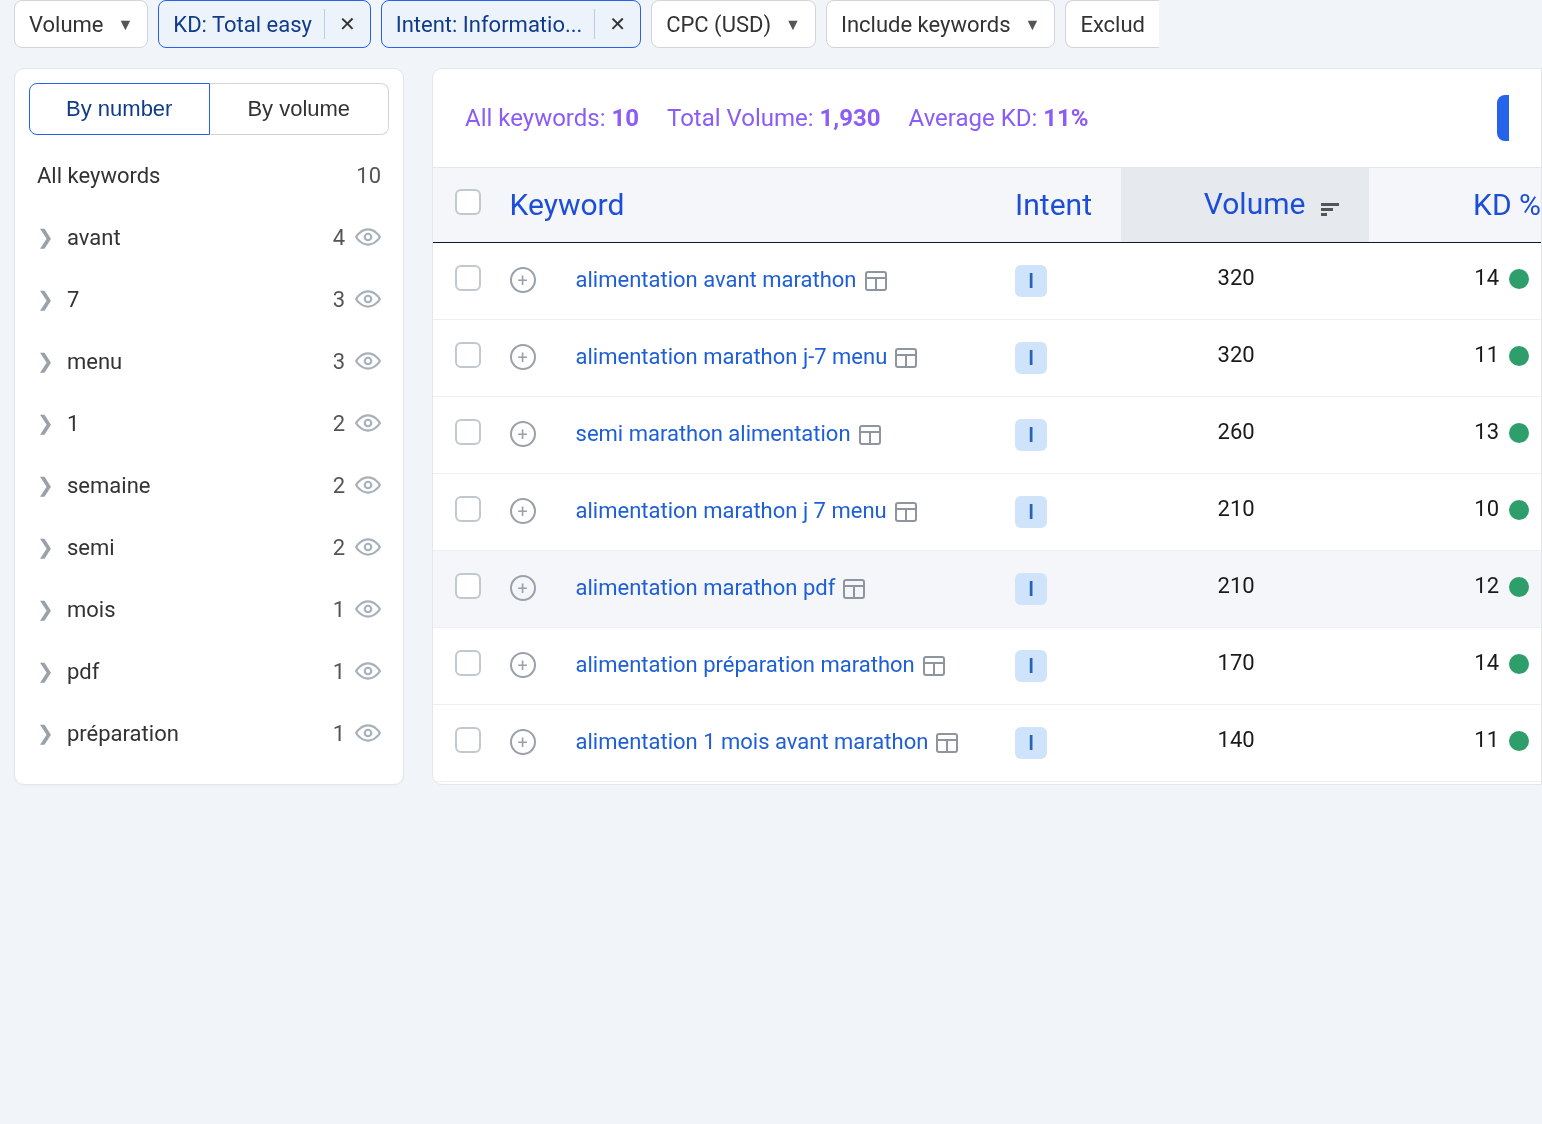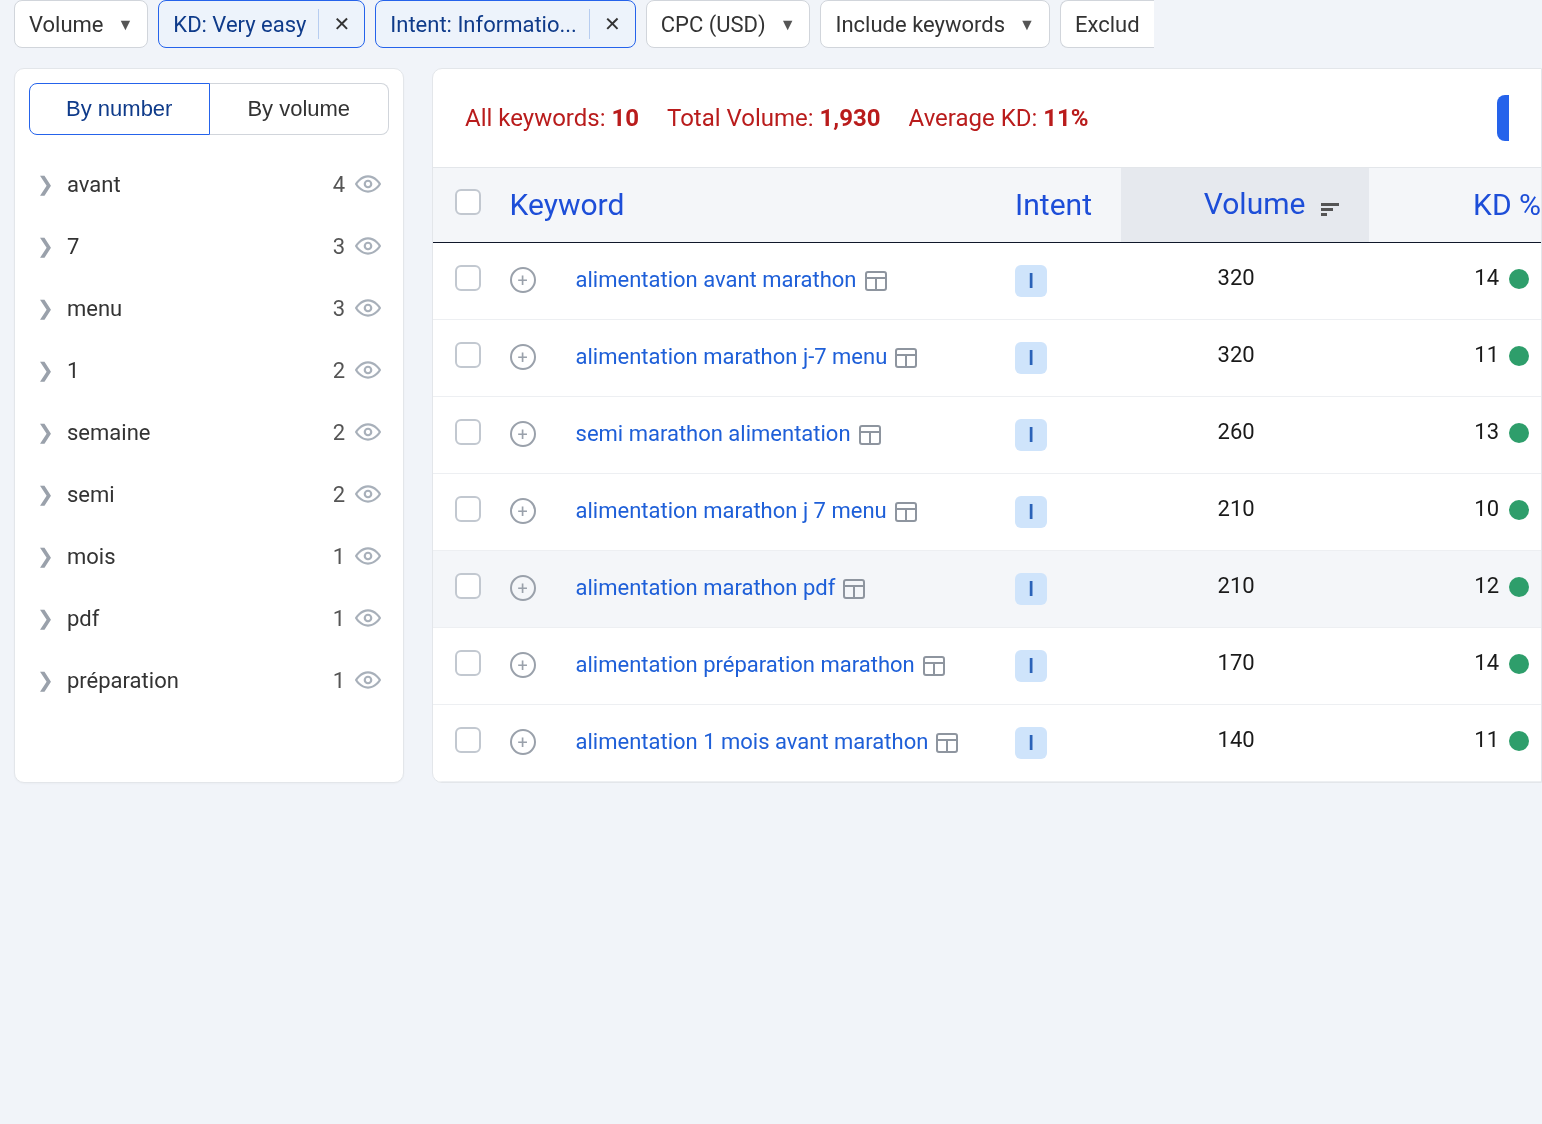--- a/index.html
+++ b/index.html
@@ -130,21 +130,21 @@
   overflow: hidden;
   display: flex;
   flex-direction: column;
 }
 .stats-bar {
   display: flex;
   align-items: center;
   gap: 28px;
   padding: 26px 32px;
   font-size: 24px;
-  color: #b91c1c;
+  color: #8b5cf6;
 }
 .stats-bar b { font-weight: 700; }
 .table { width: 100%; border-collapse: collapse; }
 .thead-row th {
   background: #f4f6f9;
   font-weight: 400;
   font-size: 30px;
   color: #1d4ed8;
   text-align: left;
   padding: 18px 12px;
@@ -229,21 +229,21 @@
 </style>
 </head>
 <body>
 
 <div class="filters-bar">
   <div class="filter-pill">
     <span>Volume</span>
     <span class="chevron">▼</span>
   </div>
   <div class="filter-pill active">
-    <span>KD: Very easy</span>
+    <span>KD: Total easy</span>
     <span class="close-btn">✕</span>
   </div>
   <div class="filter-pill active">
     <span>Intent: Informatio...</span>
     <span class="close-btn">✕</span>
   </div>
   <div class="filter-pill">
     <span>CPC (USD)</span>
     <span class="chevron">▼</span>
   </div>
@@ -256,20 +256,24 @@
   </div>
 </div>
 
 <div class="main-wrap">
   <aside class="sidebar">
     <div class="seg-wrap">
       <div class="segmented" style="border-bottom:none;">
         <button class="active">By number</button>
         <button>By volume</button>
       </div>
+    </div>
+    <div class="sidebar-header">
+      <span>All keywords</span>
+      <span class="count">10</span>
     </div>
     <div class="group-list" id="group-list">
         <div class="group-item">
           <span class="arrow">❯</span>
           <span class="label">avant</span>
           <span class="num">4</span>
           <span class="eye">
             <svg width="26" height="26" viewBox="0 0 24 24" fill="none" stroke="#a8b0ba" stroke-width="2">
               <path d="M1 12s4-7 11-7 11 7 11 7-4 7-11 7S1 12 1 12z"></path>
               <circle cx="12" cy="12" r="3"></circle>

